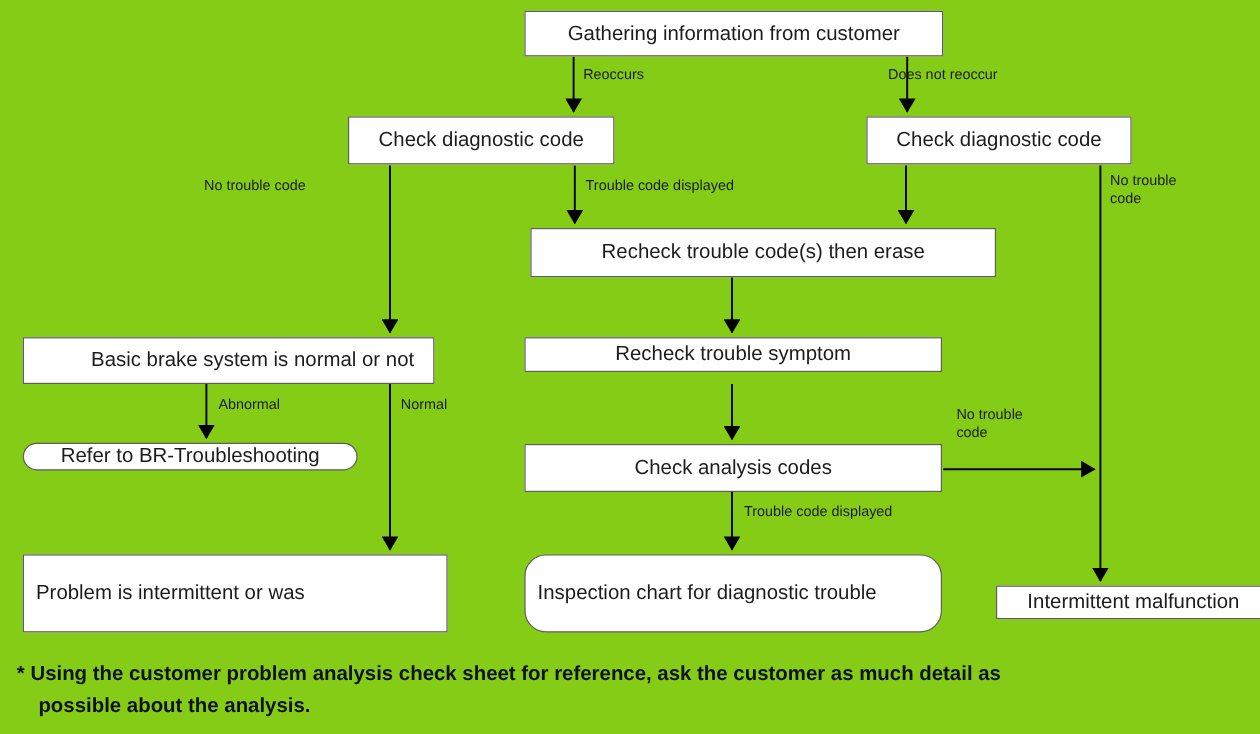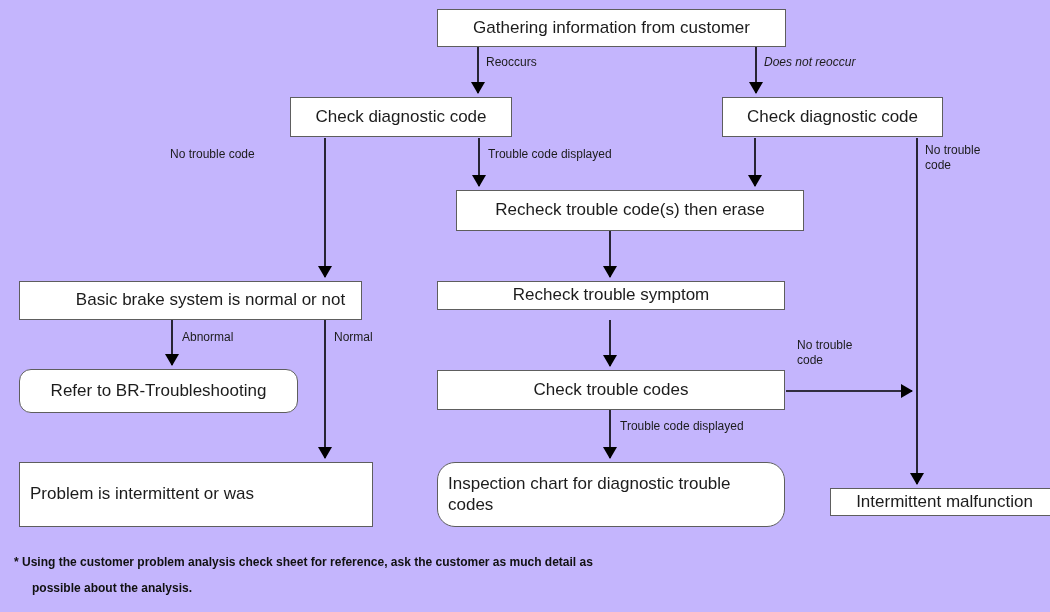--- a/index.html
+++ b/index.html
@@ -1,50 +1,50 @@
 <!DOCTYPE html>
 <html><head>
 <meta charset="utf-8">
 <style>
   html,body{margin:0;padding:0;background:#ffffff;}
   .stage{
-    position:relative;width:1050px;height:612px;background:#c4b5fd;
+    position:relative;width:1050px;height:612px;background:#84cc16;
     font-family:"Liberation Sans", sans-serif;color:#1a1a1a;overflow:hidden;
   }
   .connectors{position:absolute;left:0;top:0;width:1050px;height:612px;}
   .box{
     position:absolute;background:#ffffff;border:1.5px solid #5e5e5e;
     display:flex;align-items:center;justify-content:center;text-align:center;
     font-size:17px;line-height:1.22;color:#1c1c1c;box-sizing:border-box;
   }
   .box.align-left{justify-content:flex-start;text-align:left;padding:0 10px;}
   .lbl{position:absolute;font-size:12px;line-height:1.22;color:#1c1c1c;white-space:nowrap;}
   .lbl .ln{display:block;}
   .footnote{
-    position:absolute;left:14px;top:549px;font-size:12px;font-weight:bold;
+    position:absolute;left:14px;top:549px;font-size:17px;font-weight:bold;
     color:#111111;line-height:26px;
   }
   .footnote .ln2{margin-left:18px;}
 
   
   #b-gathering      {left:437px;top:9px;  width:349px;height:38px;}
   #b-check-left     {left:290px;top:97px; width:222px;height:40px;}
   #b-check-right    {left:722px;top:97px; width:221px;height:40px;}
-  #b-recheck-erase  {left:456px;top:190px;width:348px;height:41px;}
+  #b-recheck-erase  {left:442px;top:190px;width:388px;height:41px;}
   #b-recheck-symptom{left:437px;top:281px;width:348px;height:29px;}
   #b-check-codes    {left:437px;top:370px;width:348px;height:40px;}
   #b-basic-brake    {left:19px; top:281px;width:343px;height:39px;padding-left:40px;}
-  #b-refer-br       {left:19px; top:369px;width:279px;height:44px;border-radius:12px;}
+  #b-refer-br       {left:19px; top:369px;width:279px;height:23px;border-radius:12px;}
   #b-problem        {left:19px; top:462px;width:354px;height:65px;}
   #b-inspection     {left:437px;top:462px;width:348px;height:65px;border-radius:18px;}
   #b-intermittent   {left:830px;top:488px;width:229px;height:28px;}
 
   
   #l-reoccurs            {left:486px;top:55px;}
-  #l-does-not-reoccur    {left:764px;top:55px;font-style:italic;}
+  #l-does-not-reoccur    {left:740px;top:55px;}
   #l-no-trouble-left     {left:170px;top:147px;}
   #l-trouble-disp-mid    {left:488px;top:147px;}
   #l-trouble-disp-right  {left:764px;top:143px;}
   #l-no-trouble-right    {left:925px;top:143px;}
   #l-abnormal            {left:182px;top:330px;}
   #l-normal              {left:334px;top:330px;}
   #l-no-trouble-out      {left:797px;top:338px;}
   #l-trouble-disp-bottom {left:620px;top:419px;}
 </style>
 </head>
@@ -77,36 +77,35 @@
   <div class="box" id="b-gathering">Gathering information from customer</div>
 
   <div class="box" id="b-check-left">Check diagnostic code</div>
 
   <div class="box" id="b-check-right">Check diagnostic code</div>
 
   <div class="box" id="b-recheck-erase">Recheck trouble code(s) then erase</div>
 
   <div class="box" id="b-recheck-symptom">Recheck trouble symptom</div>
 
-  <div class="box" id="b-check-codes">Check trouble codes</div>
+  <div class="box" id="b-check-codes">Check analysis codes</div>
 
   <div class="box" id="b-basic-brake">Basic brake system is normal or not</div>
 
   <div class="box" id="b-refer-br">Refer to BR-Troubleshooting</div>
 
   <div class="box align-left" id="b-problem">
     <div>
       <span class="ln" style="display:block">Problem is intermittent or was</span>
     </div>
   </div>
 
   <div class="box align-left" id="b-inspection">
     <div>
       <span class="ln" style="display:block">Inspection chart for diagnostic trouble</span>
-      <span class="ln" style="display:block">codes</span>
     </div>
   </div>
 
   <div class="box" id="b-intermittent">Intermittent malfunction</div>
 
   <div class="lbl" id="l-reoccurs">Reoccurs</div>
 
   <div class="lbl" id="l-does-not-reoccur">Does not reoccur</div>
 
   <div class="lbl" id="l-no-trouble-left">No trouble code</div>

